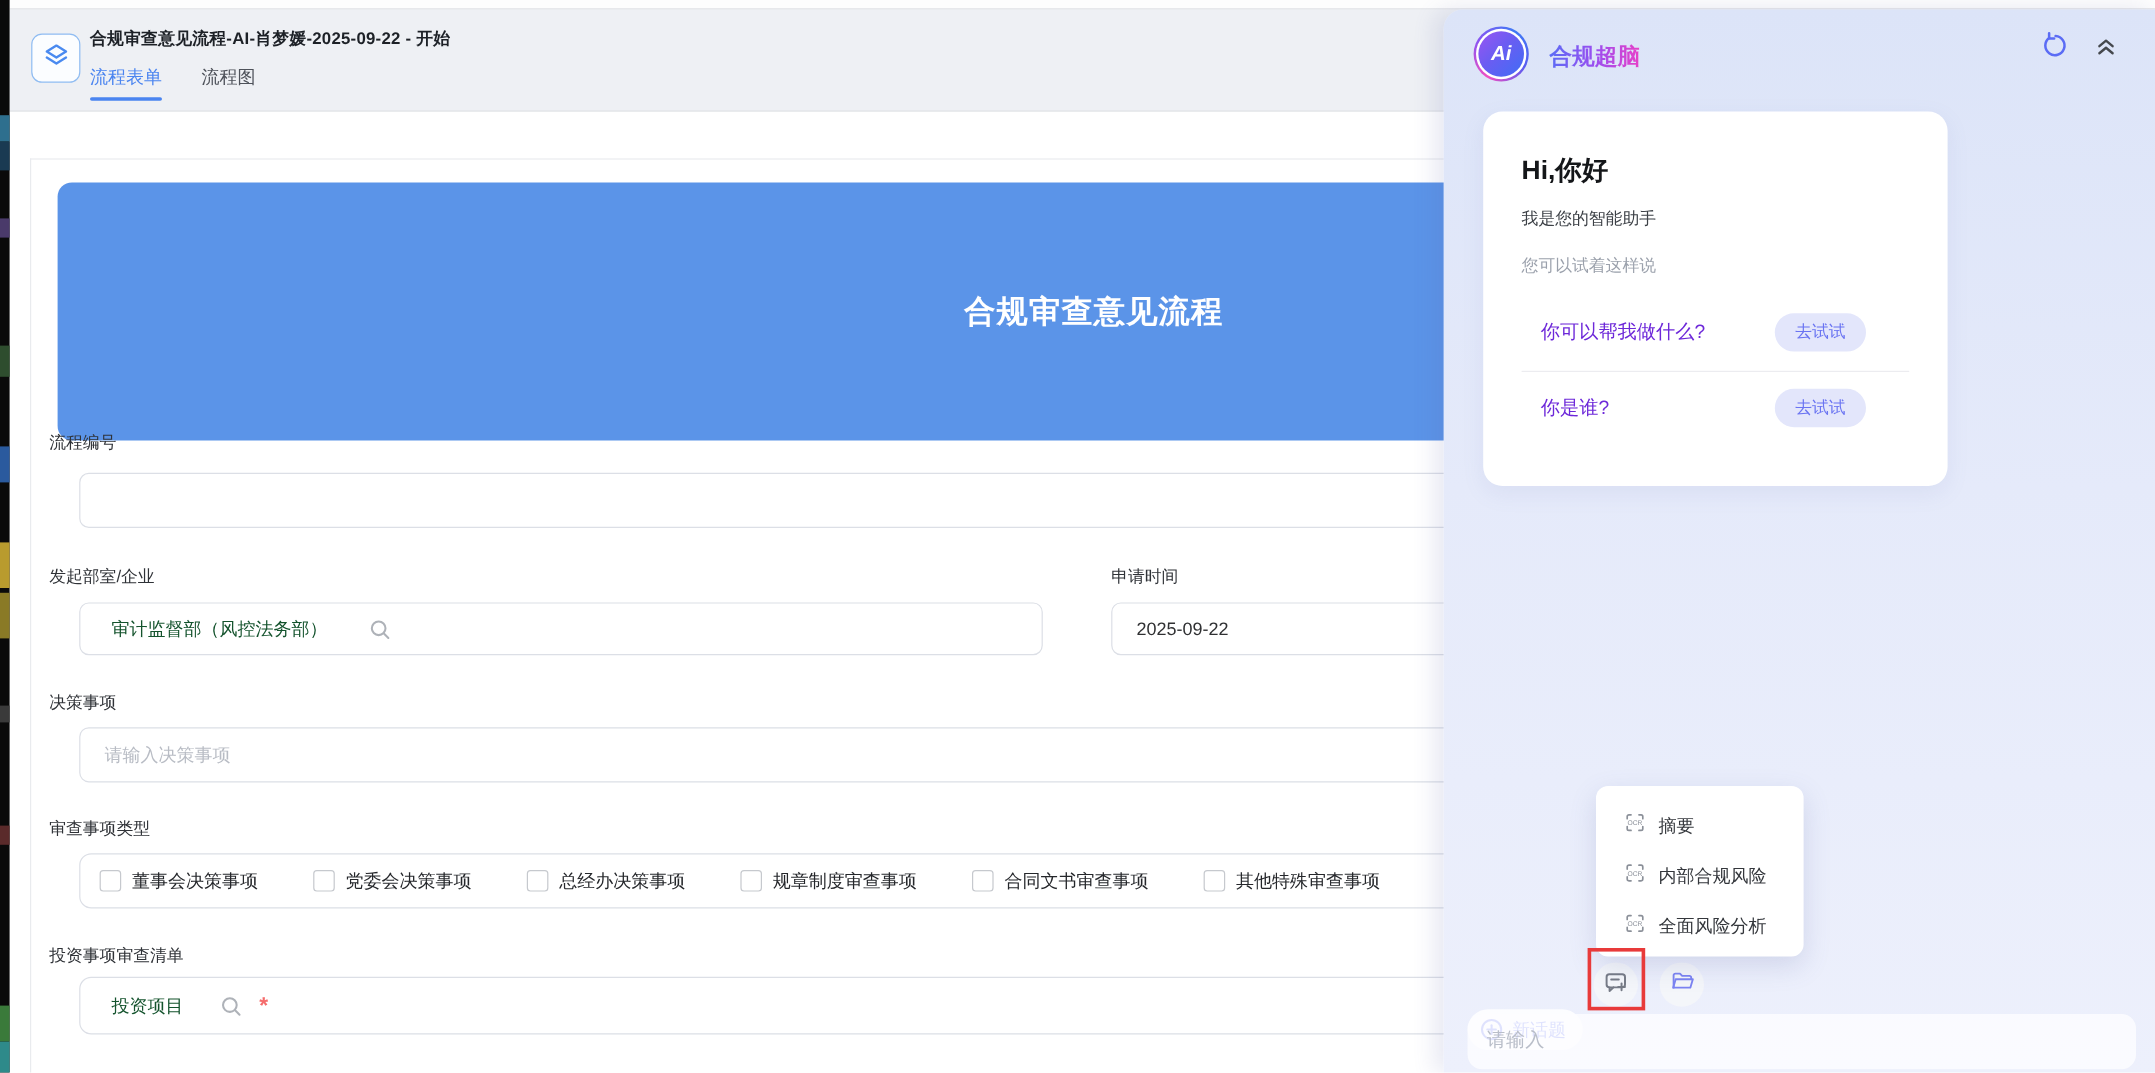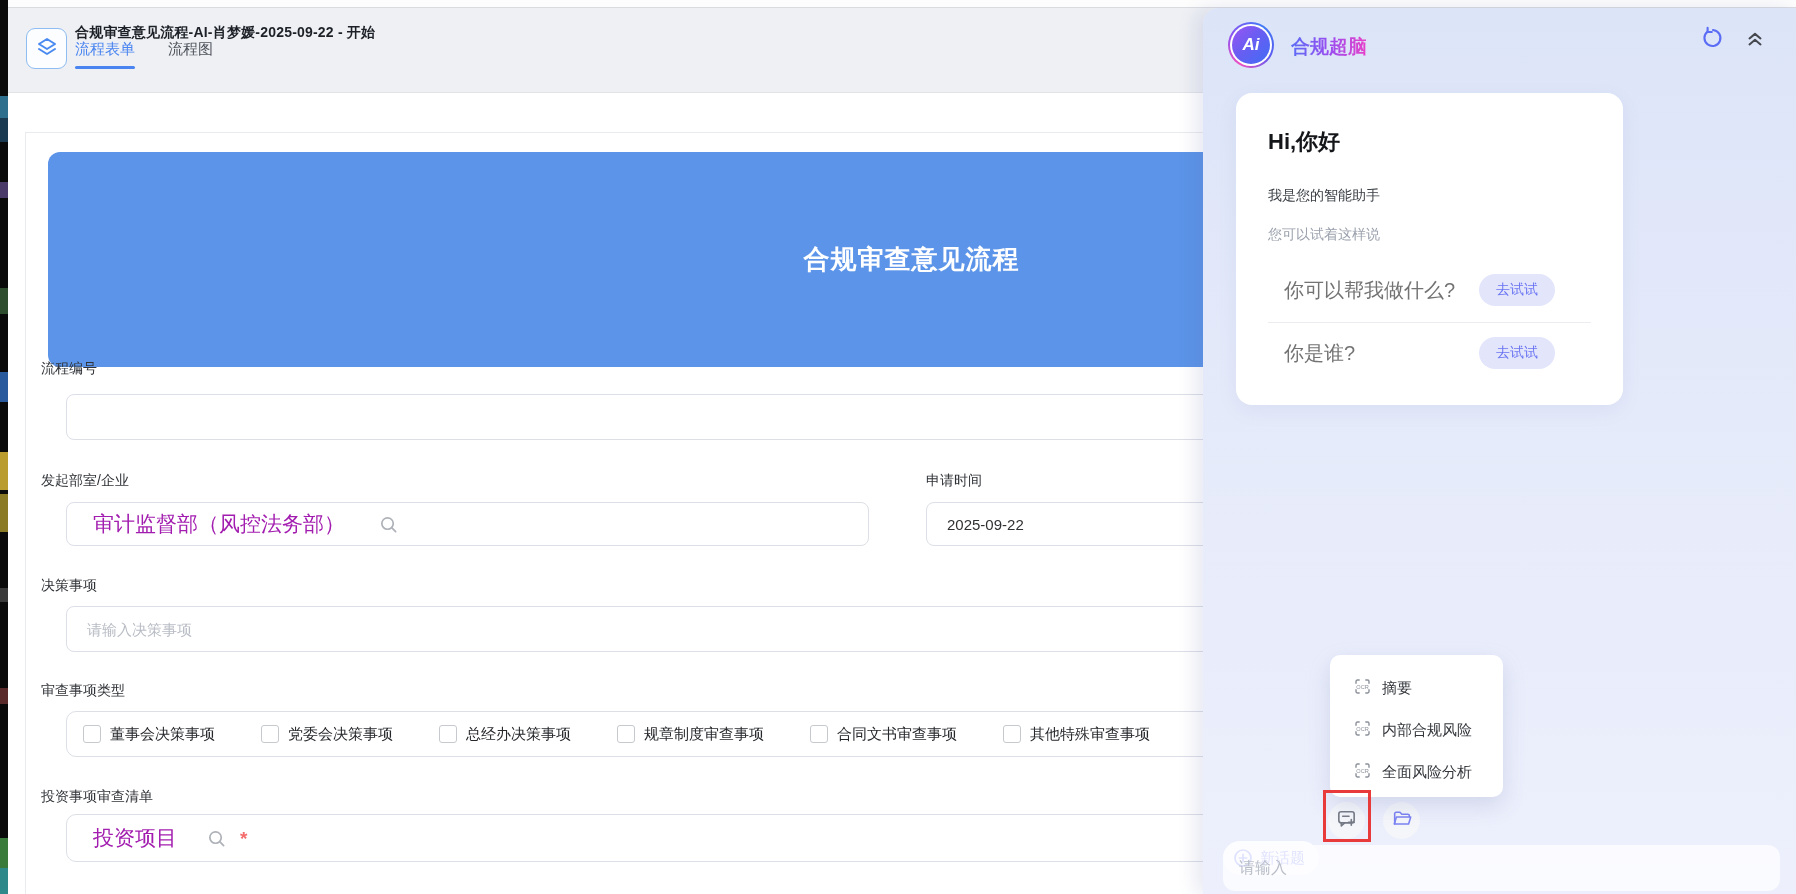--- a/index.html
+++ b/index.html
@@ -11,35 +11,35 @@
   .glitch { position:absolute; left:0; top:0; width:8px; height:894px; background:#0a0a0a; z-index:50; }
   .glitch .g { position:absolute; left:0; width:8px; }
 
   
   .topstrip { position:absolute; left:8px; top:0; width:1788px; height:8px; background:#fdfdfd; border-bottom:1px solid #d9dbdf; }
 
   
   .header { position:absolute; left:8px; top:8px; width:1788px; height:85px; background:#eef0f4; border-bottom:1px solid #e1e3e7; }
   .hdr-iconbtn { position:absolute; left:18px; top:20px; width:41px; height:41px; background:#fbfdff; border:1px solid #8fbcf2; border-radius:9px; display:flex; align-items:center; justify-content:center; cursor:pointer; }
   .hdr-title { position:absolute; left:67px; top:16px; font-size:14px; font-weight:bold; color:#1d2127; letter-spacing:.2px; }
-  .tabs { position:absolute; left:67px; top:32px; display:flex; gap:33px; }
+  .tabs { position:absolute; left:67px; top:47px; display:flex; gap:33px; }
   .tab { font-size:15px; color:#4e525a; padding-bottom:10px; cursor:pointer; position:relative; }
   .tab.active { color:#4a84f0; }
   .tab.active::after { content:""; position:absolute; left:0; right:0; bottom:0; height:3px; border-radius:2px; background:#4a84f0; }
 
   
   .card { position:absolute; left:25px; top:132px; width:1771px; height:780px; background:#fff; border:1px solid #e9ebee; border-right:none; border-bottom:none; }
   .banner { position:absolute; left:22px; top:19px; width:1727px; height:215px; background:#5b94e8; border-radius:12px; display:flex; align-items:center; justify-content:center; }
   .banner-title { color:#fff; font-size:26px; font-weight:bold; letter-spacing:1px; }
 
   .f-label { position:absolute; left:41px; font-size:14px; color:#2f3237; }
   .f-input { position:absolute; background:#fff; border:1px solid #dcdfe6; border-radius:8px; display:flex; align-items:center; }
   .f-input input { border:none; outline:none; background:transparent; width:100%; height:100%; padding:0 20px; font-size:15px; color:#303133; font-family:inherit; }
   .f-input input::placeholder { color:#b8bcc4; }
-  .val-text { font-size:21px; color:#a21caf; padding-left:26px; }
+  .val-text { font-size:15px; color:#14532d; padding-left:26px; }
   .icon-gap { margin-left:34px; display:flex; align-items:center; }
   .req { color:#f56c6c; font-size:19px; font-weight:bold; line-height:1; }
 
   .cb-row { display:flex; align-items:center; padding-left:16px; }
   .cb-item { display:flex; align-items:center; margin-right:46px; cursor:pointer; }
   .cb-box { width:18px; height:18px; border:1px solid #c6c9ce; border-radius:3px; background:#fff; margin-right:9px; flex:0 0 auto; }
   .cb-label { font-size:15px; color:#25272b; white-space:nowrap; }
 
   
   .panel { position:absolute; left:1203px; top:8px; width:593px; height:886px; border-radius:16px 0 0 0;
@@ -51,24 +51,24 @@
   .avatar .core { width:100%; height:100%; border-radius:50%; background:linear-gradient(135deg,#9a55f2 0%,#6a5df2 45%,#3f6df5 100%);
                   display:flex; align-items:center; justify-content:center; color:#fff; font-weight:bold; font-size:17px; font-style:italic; }
   .panel-title { position:absolute; left:88px; top:26px; font-size:19px; font-weight:bold;
                  background:linear-gradient(90deg,#5b6cf5,#9a4ef0,#e840c8);
                  -webkit-background-clip:text; background-clip:text; -webkit-text-fill-color:transparent; color:transparent; }
   .panel-topbtn { position:absolute; top:18px; width:28px; height:28px; display:flex; align-items:center; justify-content:center; cursor:pointer; }
 
   .greet { position:absolute; left:33px; top:85px; width:387px; height:312px; background:#fff; border-radius:16px;
            box-shadow:0 6px 18px rgba(120,130,190,.10); padding:34px 32px 0 32px; }
   .greet-h1 { font-size:22px; font-weight:bold; color:#141619; }
-  .greet-sub { font-size:14px; color:#3c4046; margin-top:30px; }
+  .greet-sub { font-size:14px; color:#3c4046; margin-top:17px; }
   .greet-hint { font-size:14px; color:#9ba1ac; margin-top:21px; }
   .sug-row { display:flex; align-items:center; margin-top:30px; padding-left:16px; }
-  .sug-q { font-size:20px; color:#737373; cursor:pointer; }
+  .sug-q { font-size:16px; color:#6d28d9; cursor:pointer; }
   .sug-btn { margin-left:auto; margin-right:36px; background:#e3e6fb; color:#6a74f2; font-size:14px;
              padding:7px 17px; border-radius:17px; border:none; cursor:pointer; font-family:inherit; }
   .sug-div { height:1px; background:#ececf0; margin-top:16px; }
   .sug-row2 { margin-top:14px; }
 
   .menu { position:absolute; left:127px; top:647px; width:173px; height:142px; background:#fff; border-radius:10px;
           box-shadow:0 8px 22px rgba(90,100,160,.18); padding:12px 0 0 24px; z-index:20; }
   .menu-item { display:flex; align-items:center; height:42px; cursor:pointer; }
   .menu-item svg { margin-right:11px; flex:0 0 auto; }
   .menu-label { font-size:15px; color:#34373c; white-space:nowrap; }

